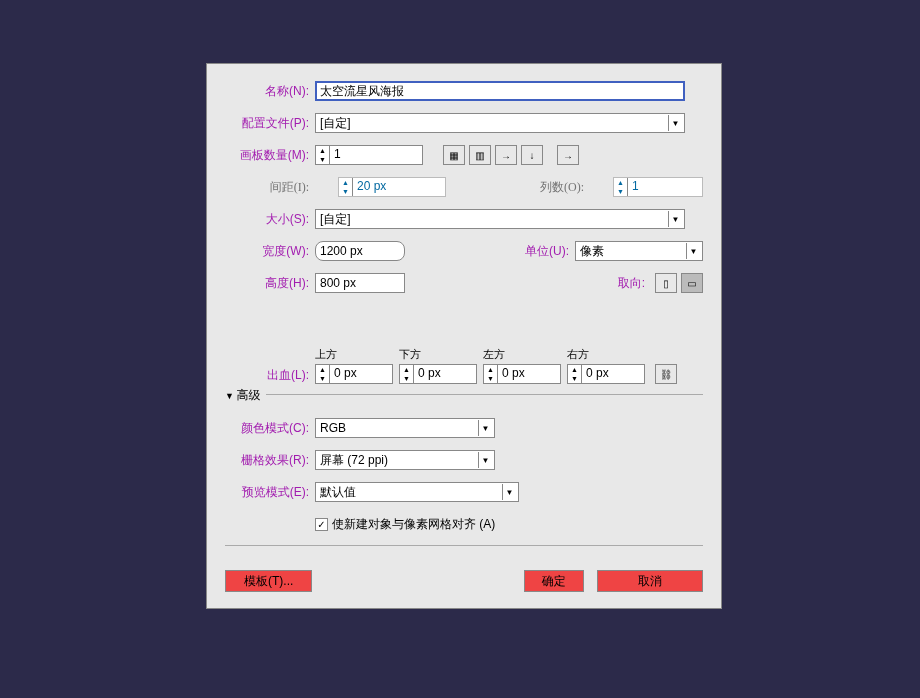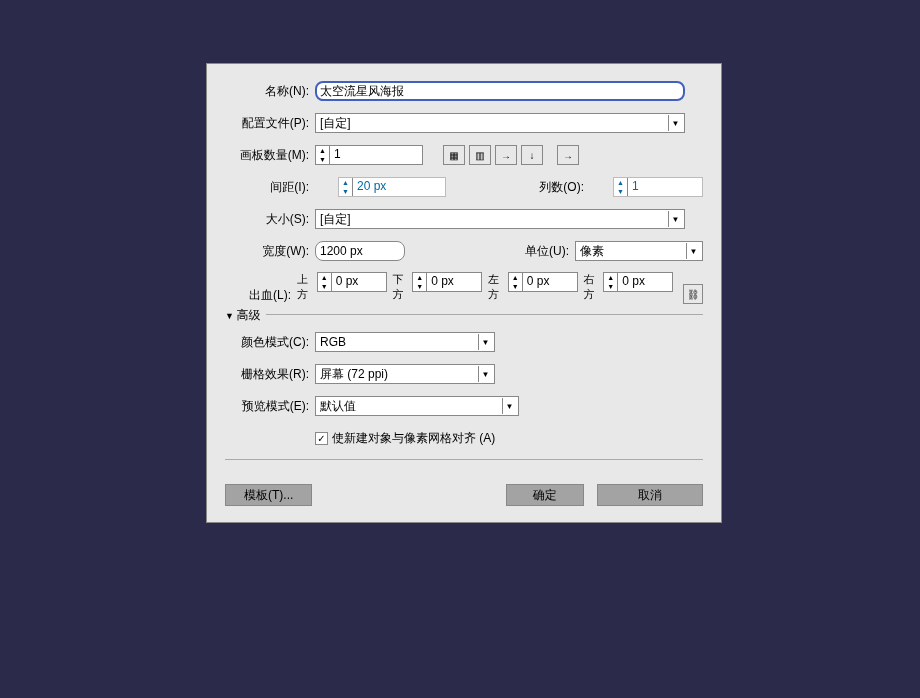--- a/index.html
+++ b/index.html
@@ -1,54 +1,54 @@
 <!DOCTYPE html>
 <html><head>
 <meta charset="utf-8">
 <style>
 * { box-sizing: border-box; margin: 0; padding: 0; }
 body { background: #2c2a4a; font-family: "SimSun", sans-serif; font-size: 12px; width: 920px; height: 698px; position: relative; }
 .dialog { position: absolute; left: 206px; top: 63px; width: 516px; background: #e8e8e8; border: 1px solid #888; }
 .titlebar { background: #e8e8e8; padding: 5px 8px; font-weight: bold; border-bottom: 1px solid #bbb; }
 .content { padding: 16px 18px 12px 18px; }
 .row { display: flex; align-items: center; margin-bottom: 10px; min-height: 22px; }
-.label { width: 90px; text-align: right; padding-right: 6px; color: #000000; }
-.label.dim { color: #000000; }
+.label { width: 90px; text-align: right; padding-right: 6px; color: #a21caf; }
+.label.dim { color: #737373; font-family: Liberation Serif, serif; }
 .input-text { border: 1px solid #888; background: #fff; height: 20px; padding: 1px 4px; font-family: inherit; font-size: 12px; }
 .input-text.focus { border: 2px solid #4060c0; padding: 0 3px; }
 .select { border: 1px solid #888; background: #fff; height: 20px; display: flex; align-items: center; justify-content: space-between; padding: 0 2px 0 4px; }
 .select .arrow { width: 14px; height: 16px; border-left: 1px solid #888; display: flex; align-items: center; justify-content: center; font-size: 8px; }
 .stepper { display: flex; border: 1px solid #888; background: #fff; height: 20px; }
 .stepper .btns { width: 14px; border-right: 1px solid #888; display: flex; flex-direction: column; }
 .stepper .btns span { flex: 1; display: flex; align-items: center; justify-content: center; font-size: 7px; line-height: 1; }
 .stepper .val { padding: 1px 4px; flex: 1; }
 .stepper.dim { color: #0369a1; border-color: #bbb; margin-left: 23px; }
 .icon-btn { width: 22px; height: 20px; border: 1px solid #888; background: #e8e8e8; display: inline-flex; align-items: center; justify-content: center; margin-left: 4px; font-size: 10px; }
 .icon-btn.active { background: #bbb; }
 .section { border-top: 1px solid #aaa; margin: 6px 0 10px 0; position: relative; }
 .section-label { position: absolute; top: -8px; left: 0; background: #e8e8e8; padding-right: 6px; font-size: 12px; }
 .adv .section-label::before { content: "▼ "; font-size: 9px; }
 .bleed-grid { display: flex; gap: 6px; align-items: flex-end; }
-.bleed-col { display: flex; flex-direction: row; }
+.bleed-col { display: flex; flex-direction: column; margin-top: 43px; }
 .bleed-col .hdr { font-size: 11px; margin-bottom: 2px; }
 .footer { display: flex; justify-content: space-between; padding: 12px 18px 16px 18px; }
-.btn { border: 1px solid #888; background: #a3a3a3; height: 22px; padding: 0 18px; cursor: pointer; font-family: inherit; font-size: 12px; }
+.btn { border: 1px solid #888; background: #ef4444; height: 22px; padding: 0 18px; cursor: pointer; font-family: inherit; font-size: 12px; }
 .chk { display: flex; align-items: center; gap: 4px; }
 .chk .box { width: 13px; height: 13px; border: 1px solid #888; background: #fff; display: flex; align-items: center; justify-content: center; font-size: 10px; color: #000; }
 .flex-grow { flex: 1; }
 </style>
 </head>
 <body>
 
 <div class="dialog">
   <div class="content">
 
     <div class="row">
       <div class="label">名称(N):</div>
-      <input class="input-text focus" style="width: 370px; border-radius: 8px;" value="太空流星风海报">
+      <input class="input-text focus" style="width: 370px;" value="太空流星风海报">
     </div>
 
     <div class="row">
       <div class="label">配置文件(P):</div>
       <div class="select" style="width:370px">
         <span>[自定]</span>
         <span class="arrow">▼</span>
       </div>
     </div>
 
@@ -102,20 +102,28 @@
       <div class="label">宽度(W):</div>
       <input class="input-text" style="width: 90px; border-radius: 8px;" value="1200 px">
       <div class="flex-grow"></div>
       <div class="label" style="width:70px">单位(U):</div>
       <div class="select" style="width:128px">
         <span>像素</span>
         <span class="arrow">▼</span>
       </div>
     </div>
 
+    <div class="row">
+      <div class="label">高度(H):</div>
+      <input class="input-text" style="width: 90px;" value="800 px">
+      <div class="flex-grow"></div>
+      <div class="label" style="width:auto;padding-right:6px">取向:</div>
+      <div class="icon-btn">▯</div>
+      <div class="icon-btn active">▭</div>
+    </div>
 
     <div class="row" style="align-items:flex-end">
       <div class="label">出血(L):</div>
       <div class="bleed-grid">
         <div class="bleed-col">
           <div class="hdr">上方</div>
           <div class="stepper" style="width:78px">
               <div class="btns">
                 <span>▲</span>
                 <span>▼</span>
@@ -154,21 +162,21 @@
             </div>
         </div>
         <div class="icon-btn" style="height:20px">⛓</div>
       </div>
     </div>
 
     <div class="section adv" style="">
       <span class="section-label">高级</span>
     </div>
 
-    <div class="row" style="margin-top:16px">
+    <div class="row" style="margin-top:22px">
       <div class="label">颜色模式(C):</div>
       <div class="select" style="width:180px">
         <span>RGB</span>
         <span class="arrow">▼</span>
       </div>
     </div>
 
     <div class="row">
       <div class="label">栅格效果(R):</div>
       <div class="select" style="width:180px">
@@ -192,17 +200,17 @@
         <span>使新建对象与像素网格对齐 (A)</span>
       </div>
     </div>
 
     <div style="border-top:1px solid #aaa;margin-top:8px"></div>
   </div>
 
   <div class="footer">
     <button class="btn">模板(T)...</button>
     <div>
-      <button class="btn" style="margin-right:10px;padding:0 26px">确定</button>
+      <button class="btn" style="margin-right:10px;padding:0 17px">确定</button>
       <button class="btn" style="padding:0 40px">取消</button>
     </div>
   </div>
 </div>
 
 </body></html>

